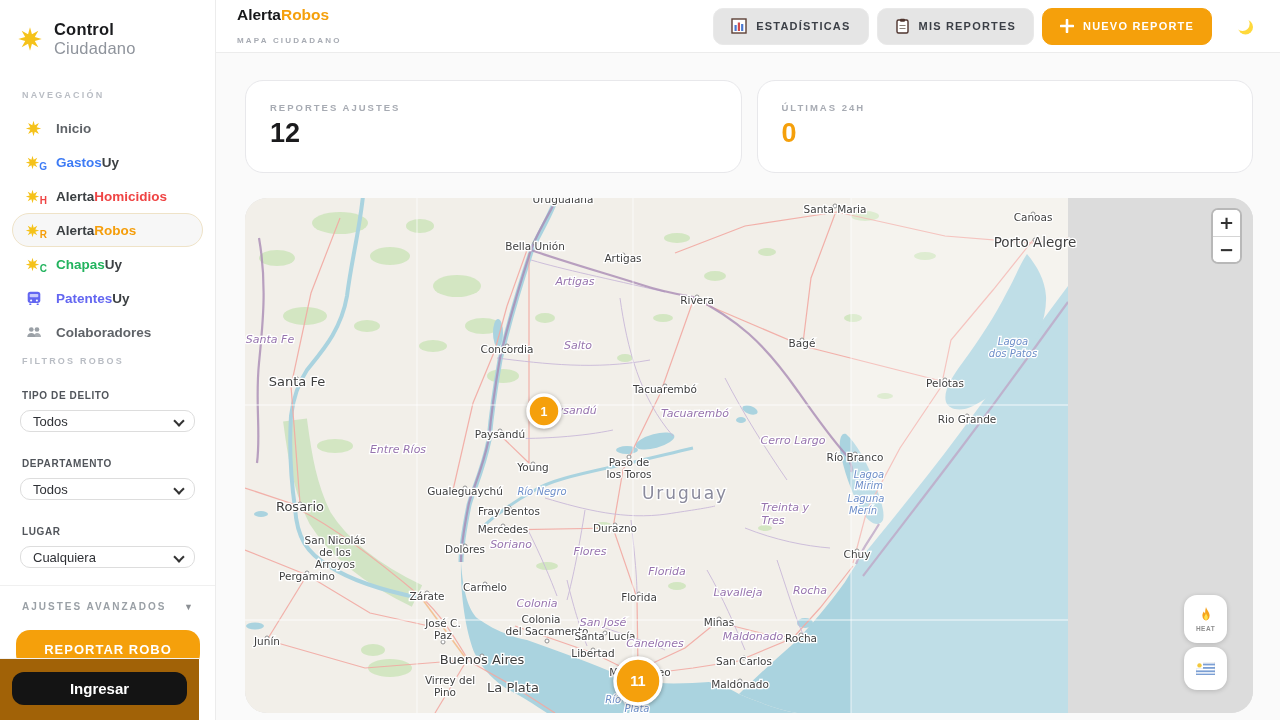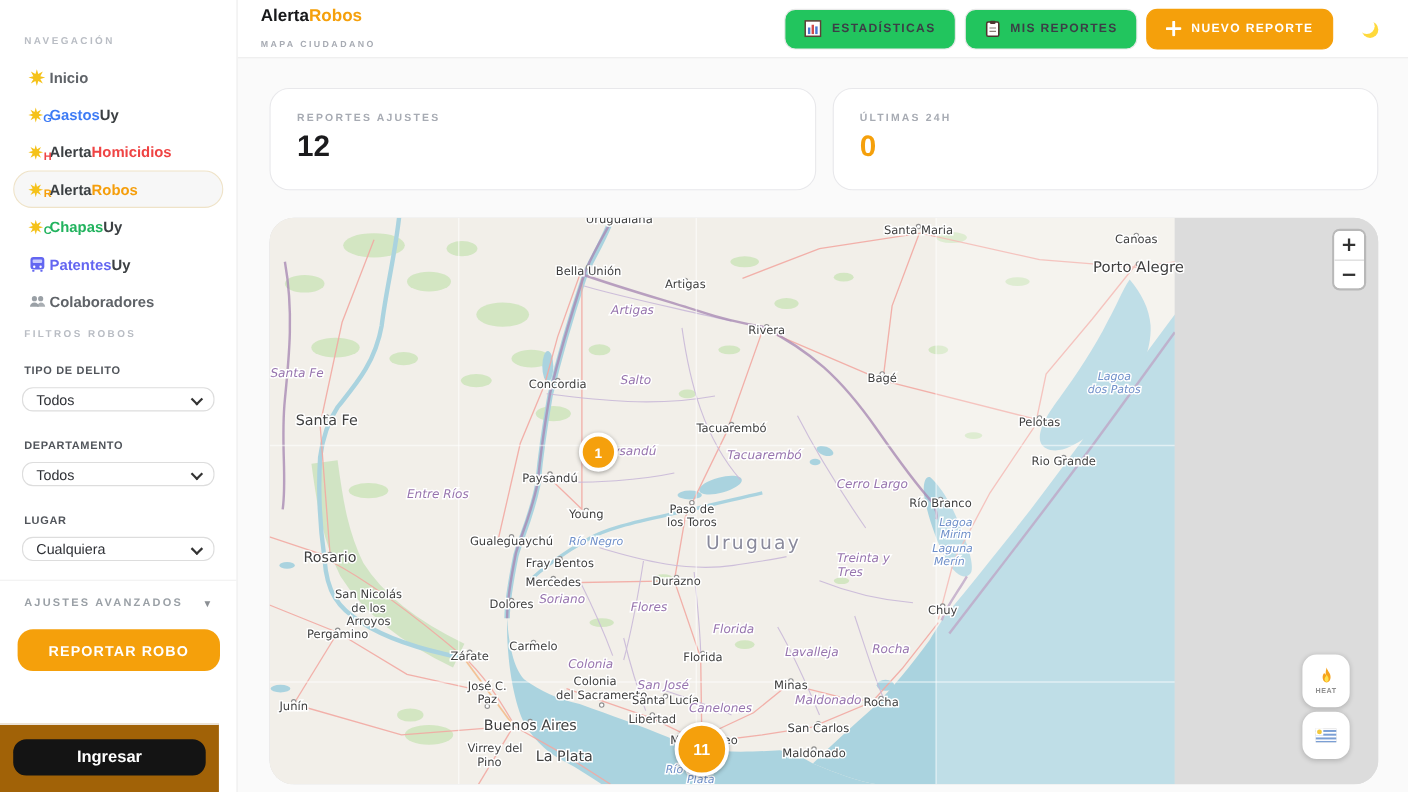--- a/index.html
+++ b/index.html
@@ -9,21 +9,21 @@
   
   .side { width:216px; flex:none; background:#fff; border-right:1px solid #ECECEC; position:relative; height:720px; }
   .logo-row { display:flex; align-items:center; gap:11px; padding:20px 16px 0 17px; }
   .logo-text { font-size:16.5px; letter-spacing:.2px; }
   .logo-bold { font-weight:800; color:#1A1B1E; }
   .logo-light { font-weight:400; color:#8F949C; }
   .sec-label { font-size:9px; font-weight:700; letter-spacing:2.2px; color:#B9BDC4; padding:0 22px; }
   .sec-nav { margin-top:32px; }
   .sec-filters { margin-top:7px; }
   .nav-list { margin-top:11px; }
-  .nav-item { display:flex; align-items:center; gap:0; height:34px; padding-left:12px; margin:0 12px; border:1px solid transparent; border-radius:17px; cursor:pointer; }
+  .nav-item { display:flex; align-items:center; gap:11px; height:34px; padding-left:12px; margin:0 12px; border:1px solid transparent; border-radius:17px; cursor:pointer; }
   .nav-item.active { background:#F7F7F7; border-color:#EFE3C8; }
   .nav-ico { width:20px; height:20px; position:relative; flex:none; display:flex; align-items:center; }
   .nav-ico-letter { position:absolute; right:-2px; bottom:0; font-size:10px; font-weight:800; line-height:10px; }
   .nav-label { font-size:13.5px; font-weight:600; }
   .t-dark { color:#3C4043; } .t-gray { color:#5F6368; }
   .t-blue { color:#3D7BF5; } .t-red { color:#EF4444; } .t-orange { color:#F59E0B; }
   .t-green { color:#22B35E; } .t-indigo { color:#6366F1; }
   .filter-label { margin:26px 22px 0; font-size:10px; font-weight:700; letter-spacing:.6px; color:#51555B; }
   .filter-label.first { margin-top:24px; }
   .select-wrap { margin:9px 20px 0; position:relative; }
@@ -38,21 +38,21 @@
   .login-btn { width:100%; height:33px; background:#141414; color:#fff; border:none; border-radius:12px; font-size:15px; font-weight:700; font-family:inherit; cursor:pointer; }
 
   
   .main { flex:1; display:flex; flex-direction:column; background:#FAFAFA; }
   .topbar { height:53px; flex:none; background:#fff; border-bottom:1px solid #ECECEC; display:flex; align-items:center; padding:0 22px 0 21px; }
   .title-block { line-height:1; }
   .page-title { font-size:15.5px; font-weight:800; }
   .pt-a { color:#17181A; } .pt-b { color:#F5A00B; }
   .page-sub { margin-top:15px; font-size:8px; font-weight:700; letter-spacing:2.2px; color:#A7ABB3; }
   .topbar-right { margin-left:auto; display:flex; align-items:center; gap:8px; }
-  .tb-btn { height:37px; display:flex; align-items:center; gap:9px; padding:0 17px; background:#22c55e; border:1px solid #E9E9E9; border-radius:10px; font-size:11px; font-weight:700; letter-spacing:1.2px; color:#3B3F46; font-family:inherit; cursor:pointer; }
+  .tb-btn { height:37px; display:flex; align-items:center; gap:9px; padding:0 17px; background:#e5e5e5; border:1px solid #E9E9E9; border-radius:10px; font-size:11px; font-weight:700; letter-spacing:1.2px; color:#3B3F46; font-family:inherit; cursor:pointer; }
   .tb-btn.primary { background:#F5A00B; border-color:#F5A00B; color:#fff; }
   .moon-btn { width:28px; height:28px; border:none; background:transparent; cursor:pointer; margin-left:10px; display:flex; align-items:center; justify-content:center; }
 
   .stats-row { display:flex; gap:15px; padding:27px 27px 0 29px; }
   .stat-card { flex:1; height:93px; background:#fff; border:1px solid #E8E8EB; border-radius:18px; padding:21px 24px; }
   .stat-label { font-size:9.5px; font-weight:700; letter-spacing:2px; color:#A7ABB3; }
   .stat-value { margin-top:5px; font-size:27px; font-weight:800; color:#1B1B1D; }
   .stat-value.accent { color:#F5A00B; }
 
   
@@ -80,20 +80,28 @@
   .zoom-btn + .zoom-btn { border-top:1px solid #D5D5D5; }
   .float-btn { position:absolute; right:26px; background:#fff; border:none; border-radius:13px; box-shadow:0 1px 5px rgba(0,0,0,.18); display:flex; flex-direction:column; align-items:center; justify-content:center; cursor:pointer; }
   .heatbtn { top:397px; width:43px; height:48px; gap:1px; }
   .heat-label { font-size:6.5px; font-weight:700; letter-spacing:.5px; color:#8E8E8E; font-family:inherit; }
   .flagbtn { top:449px; width:43px; height:43px; }
 </style>
 </head>
 <body>
 
 <aside class="side">
+  <div class="logo-row">
+    <span style="display:flex">
+      <svg width="26" height="26" viewBox="0 0 20 20">
+          <polygon points="19,10 13.7,11.5 16.4,16.4 11.5,13.7 10,19 8.5,13.7 3.6,16.4 6.3,11.5 1,10 6.3,8.5 3.6,3.6 8.5,6.3 10,1 11.5,6.3 16.4,3.6 13.7,8.5" fill="#F5C21A"></polygon>
+        </svg>
+    </span>
+    <span class="logo-text"><span class="logo-bold">Control</span> <span class="logo-light">Ciudadano</span></span>
+  </div>
 
   <div class="sec-label sec-nav">NAVEGACIÓN</div>
 
   <nav class="nav-list">
     <div class="nav-item">
       <span class="nav-ico">
           <svg width="17" height="17" viewBox="0 0 20 20">
             <polygon points="19,10 13.7,11.5 16.4,16.4 11.5,13.7 10,19 8.5,13.7 3.6,16.4 6.3,11.5 1,10 6.3,8.5 3.6,3.6 8.5,6.3 10,1 11.5,6.3 16.4,3.6 13.7,8.5" fill="#F5C21A"></polygon>
           </svg>
         </span>

